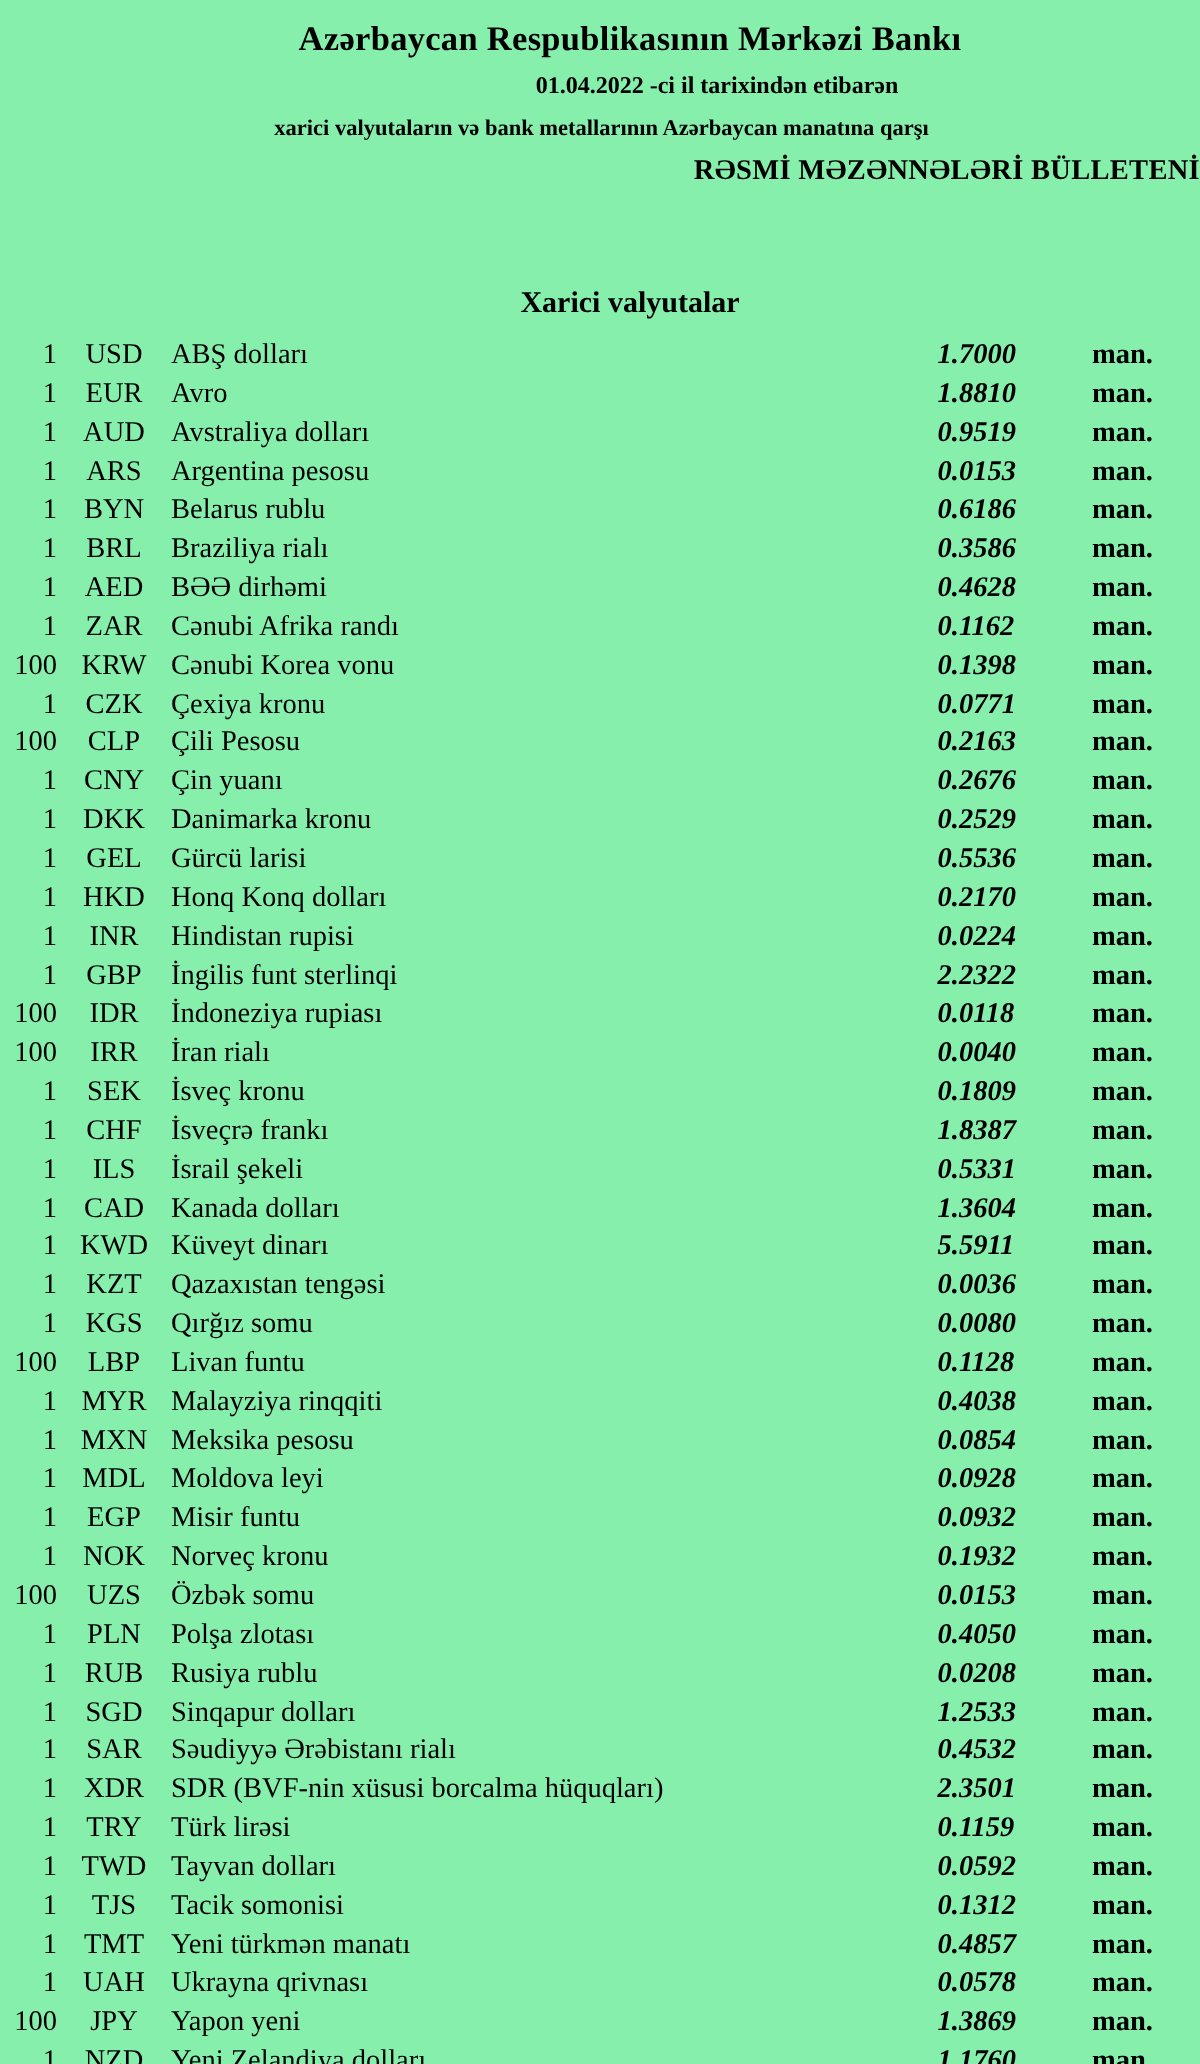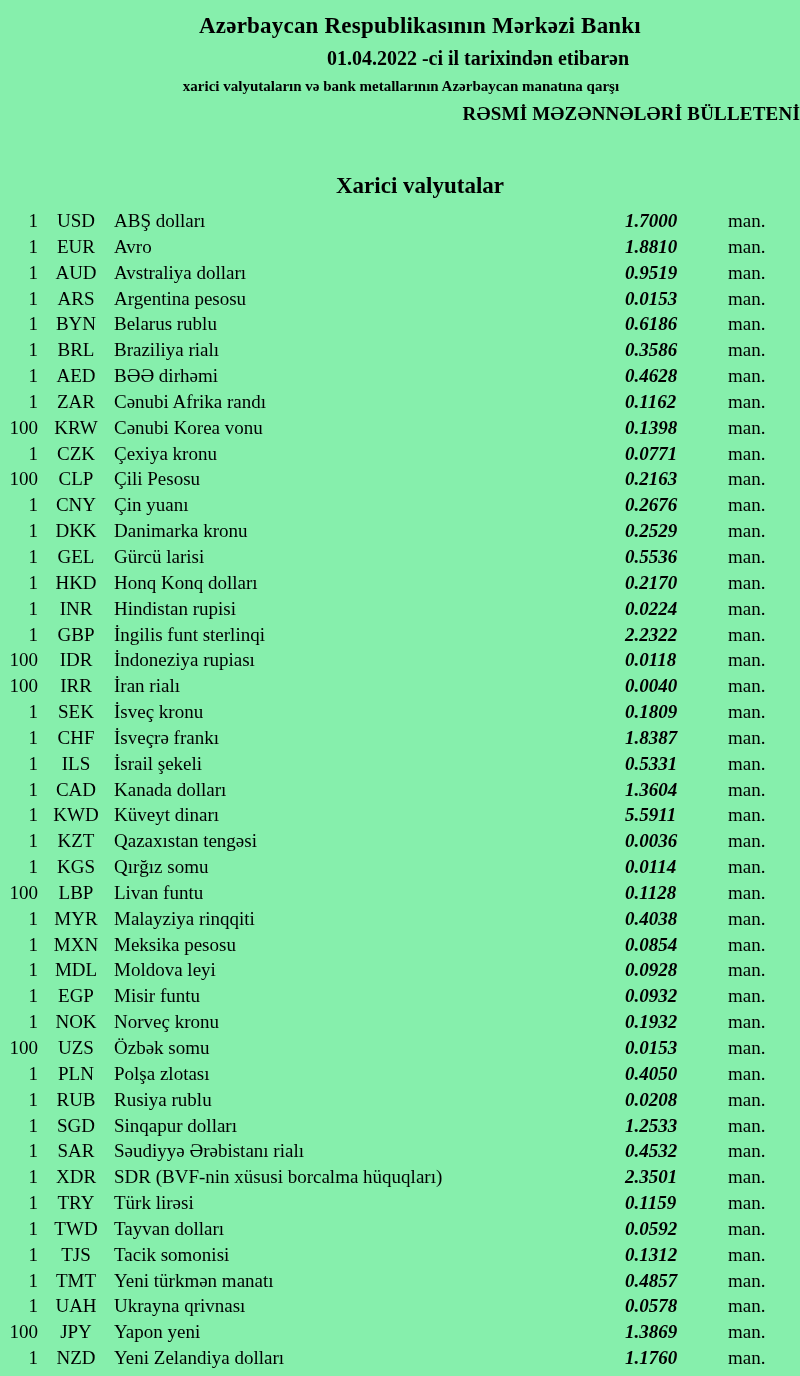--- a/index.html
+++ b/index.html
@@ -18,21 +18,21 @@
   }
   .header { padding-top: 12px; text-align: center; }
   .bank-name {
     font-size: 23px;
     font-weight: bold;
     line-height: 28px;
     padding-left: 40px;
     letter-spacing: 0.2px;
   }
   .date-line {
-    font-size: 20px;
+    font-size: 16px;
     font-weight: bold;
     line-height: 20px;
     margin-top: 8px;
     padding-left: 156px;
   }
   .subtitle-line {
     font-size: 15px;
     font-weight: bold;
     line-height: 20px;
     margin-top: 8px;
@@ -41,24 +41,24 @@
   .bulletin-title {
     font-size: 19px;
     font-weight: bold;
     line-height: 21px;
     margin-top: 7px;
     padding-left: 40px;
     letter-spacing: 0.2px;
     text-align: right;
   }
   .section-title {
-    font-size: 23px;
+    font-size: 20px;
     font-weight: bold;
     line-height: 20px;
-    margin-top: 52px;
+    margin-top: 68px;
     text-align: center;
     padding-left: 40px;
   }
   .rates-table { margin-top: 12px; }
   .row {
     display: flex;
     align-items: baseline;
     height: 25.85px;
     line-height: 25.85px;
     font-size: 19px;
@@ -85,20 +85,21 @@
     width: 85px;
     font-weight: bold;
     font-style: italic;
     flex: 0 0 auto;
   }
   .unit {
     width: 72px;
     padding-left: 18px;
     text-align: left;
     flex: 0 0 auto;
+    font-weight: bold;
   }
 </style>
 </head>
 <body>
 
 <div class="page">
 
   <div class="header">
     <div class="bank-name">Azərbaycan Respublikasının Mərkəzi Bankı</div>
     <div class="date-line">01.04.2022 -ci il tarixindən etibarən</div>
@@ -306,21 +307,21 @@
     <span class="code">KZT</span>
     <span class="name">Qazaxıstan tengəsi</span>
     <span class="rate">0.0036</span>
     <span class="unit">man.</span>
   </div>
 
   <div class="row">
     <span class="qty">1</span>
     <span class="code">KGS</span>
     <span class="name">Qırğız somu</span>
-    <span class="rate">0.0114</span>
+    <span class="rate">0.0080</span>
     <span class="unit">man.</span>
   </div>
 
   <div class="row">
     <span class="qty">100</span>
     <span class="code">LBP</span>
     <span class="name">Livan funtu</span>
     <span class="rate">0.1128</span>
     <span class="unit">man.</span>
   </div>

